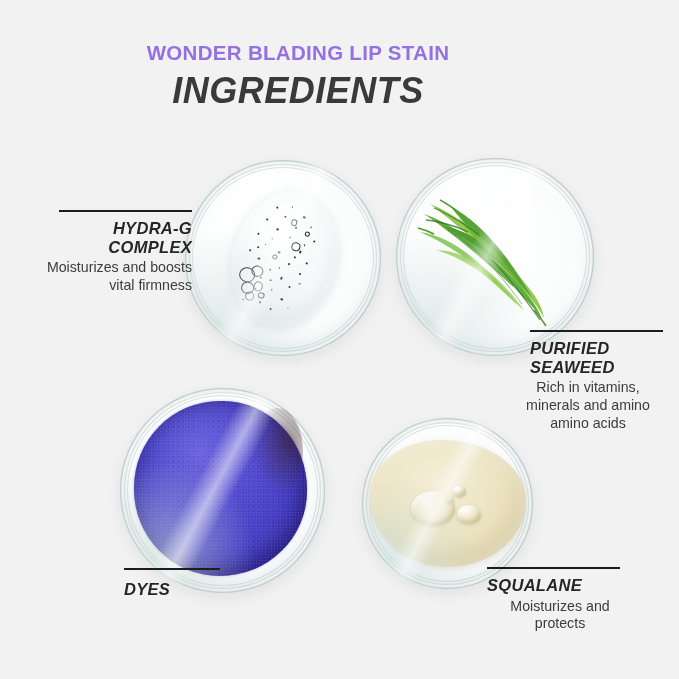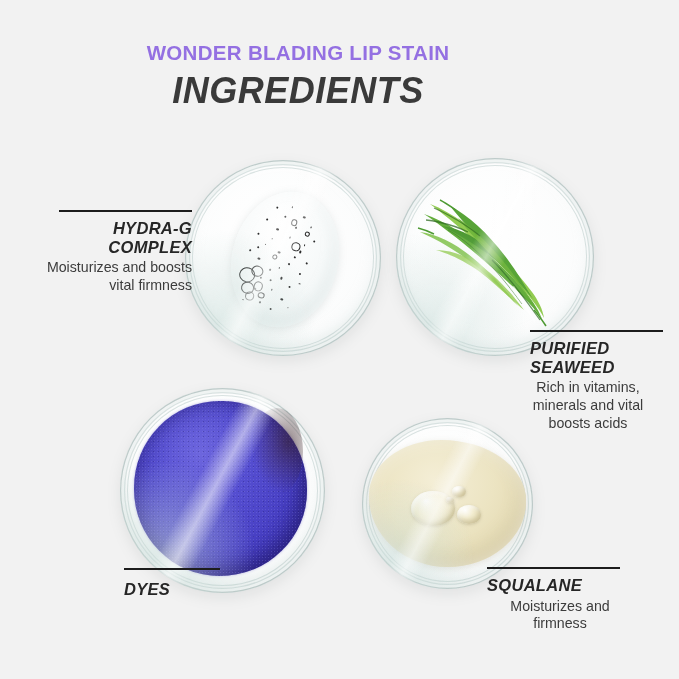--- a/index.html
+++ b/index.html
@@ -263,27 +263,27 @@
     </div>
     <div class="cal-desc">Moisturizes and boosts vital firmness</div>
   </div>
 
   <div class="callout ta-left" id="callout-seaweed">
     <div class="leader"></div>
     <div class="cal-title">
       <div>PURIFIED</div>
       <div>SEAWEED</div>
     </div>
-    <div class="cal-desc">Rich in vitamins, minerals and vital boosts acids</div>
+    <div class="cal-desc">Rich in vitamins, minerals and amino amino acids</div>
   </div>
 
   <div class="callout ta-left" id="callout-dyes">
     <div class="leader"></div>
     <div class="cal-title">DYES</div>
   </div>
 
   <div class="callout ta-left" id="callout-squalane">
     <div class="leader"></div>
     <div class="cal-title">SQUALANE</div>
-    <div class="cal-desc">Moisturizes and firmness</div>
+    <div class="cal-desc">Moisturizes and protects</div>
   </div>
 
 </div>
 
 </body></html>

